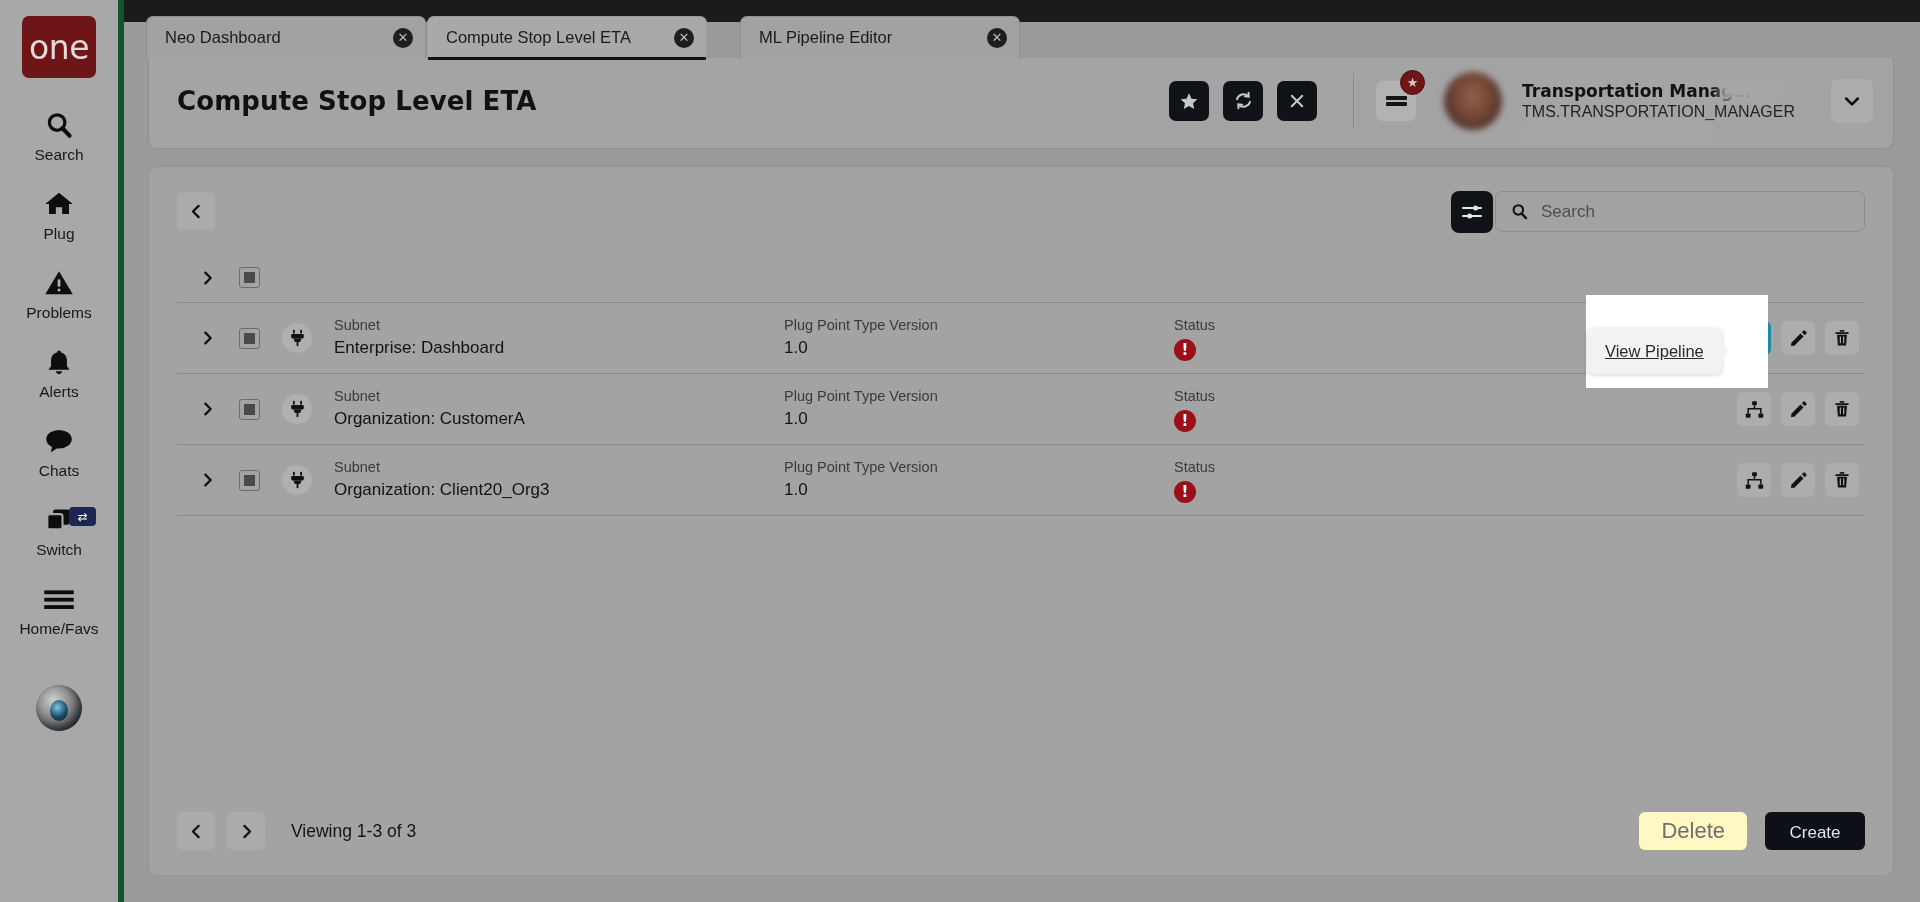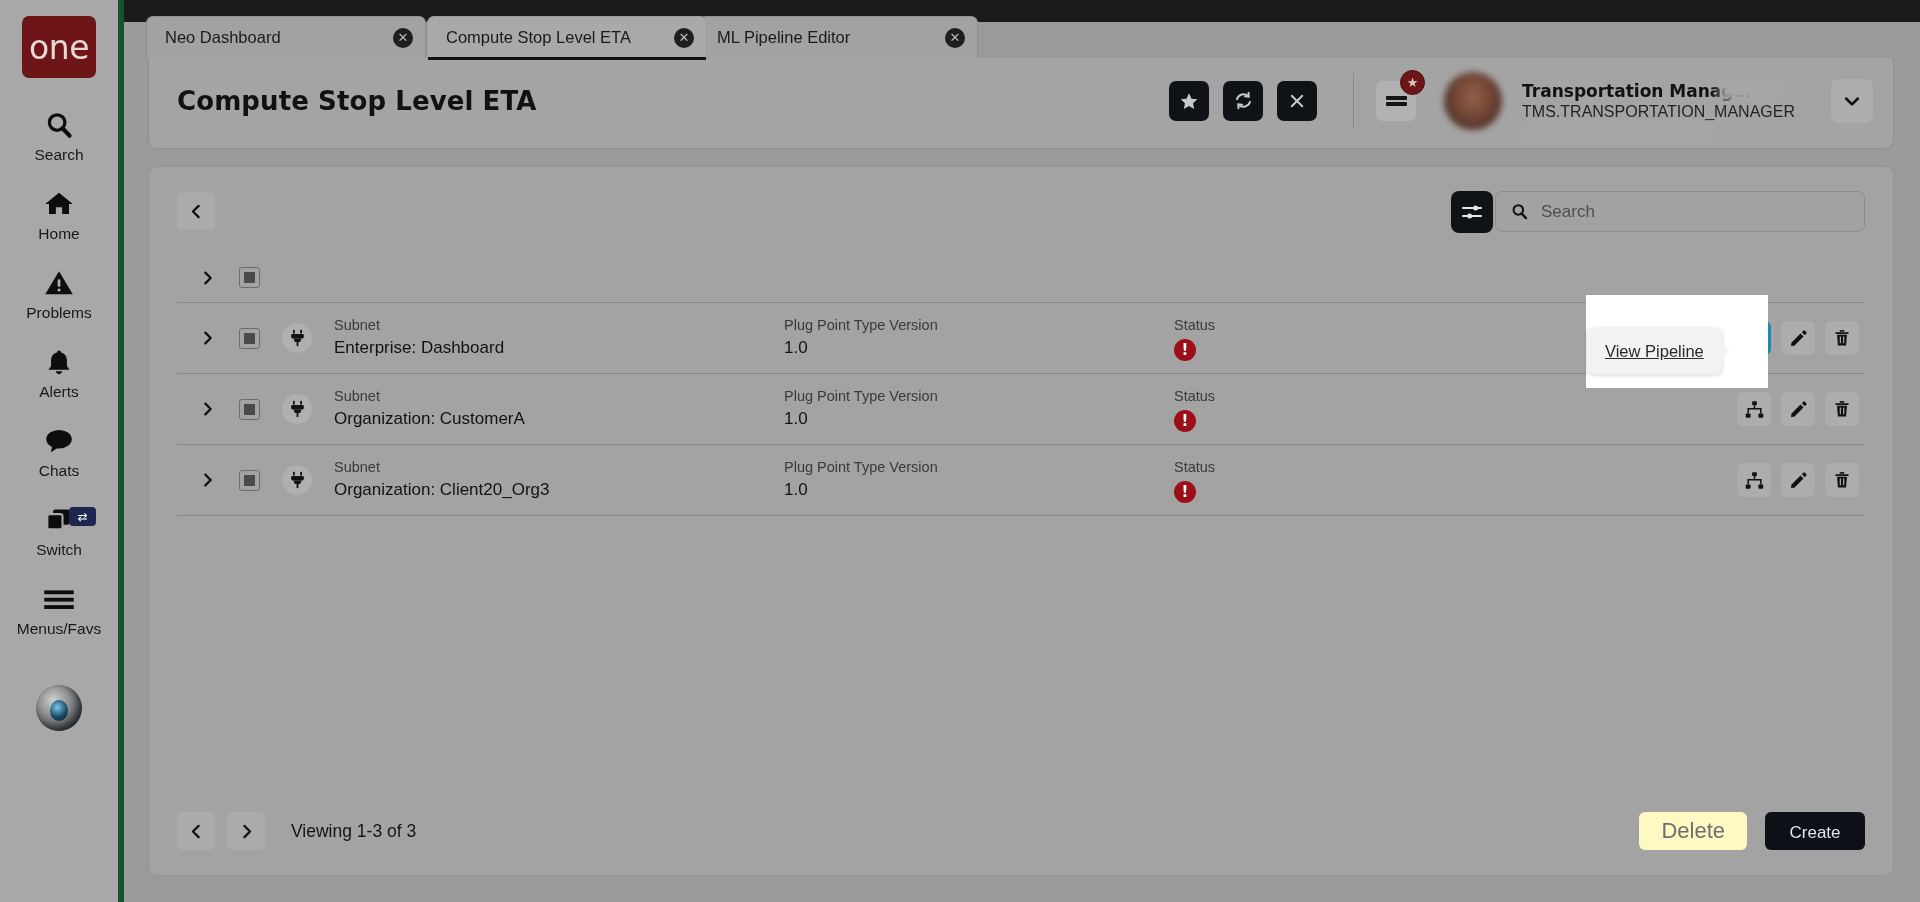--- a/index.html
+++ b/index.html
@@ -321,21 +321,21 @@
     </span>
     <span class="rail-label">Search</span>
   </div>
 
   <div class="rail-item">
     <span class="rail-icon">
       <svg width="32" height="30" viewBox="0 0 24 24">
           <path d="M12 3 L23 12 L20 12 L20 20 L14.5 20 L14.5 14.5 L9.5 14.5 L9.5 20 L4 20 L4 12 L1 12 Z" fill="#0d0d0d"></path>
         </svg>
     </span>
-    <span class="rail-label">Home</span>
+    <span class="rail-label">Plug</span>
   </div>
 
   <div class="rail-item">
     <span class="rail-icon">
       <svg width="32" height="30" viewBox="0 0 24 24">
           <path d="M12 2.5 L23 21 L1 21 Z" fill="#0d0d0d"></path>
           <rect x="10.9" y="9" width="2.2" height="6" fill="#b0b0b0" rx="1"></rect>
           <circle cx="12" cy="17.6" r="1.25" fill="#b0b0b0"></circle>
         </svg>
     </span>
@@ -376,36 +376,36 @@
   </div>
 
   <div class="rail-item">
     <span class="rail-icon">
       <svg width="32" height="26" viewBox="0 0 26 20">
           <rect x="1" y="3" width="24" height="3.1" fill="#0d0d0d"></rect>
           <rect x="1" y="9" width="24" height="3.1" fill="#0d0d0d"></rect>
           <rect x="1" y="15" width="24" height="3.1" fill="#0d0d0d"></rect>
         </svg>
     </span>
-    <span class="rail-label">Menus/Favs</span>
+    <span class="rail-label">Home/Favs</span>
   </div>
 
   <div id="rail-avatar"></div>
 </div>
 
 <div id="tabstrip">
   <div class="tab" style="left:22px; width:280px;">
     <span class="tab-label">Neo Dashboard</span>
     <span class="tab-close">✕</span>
   </div>
   <div class="tab active" style="left:303px; width:280px;">
     <span class="tab-label">Compute Stop Level ETA</span>
     <span class="tab-close">✕</span>
   </div>
-  <div class="tab" style="left:574px; width:280px;">
+  <div class="tab" style="left:616px; width:280px;">
     <span class="tab-label">ML Pipeline Editor</span>
     <span class="tab-close">✕</span>
   </div>
 </div>
 
 <div id="page-header">
   <div id="page-title">Compute Stop Level ETA</div>
 
   <div id="header-actions">
     <button class="hdr-btn">

